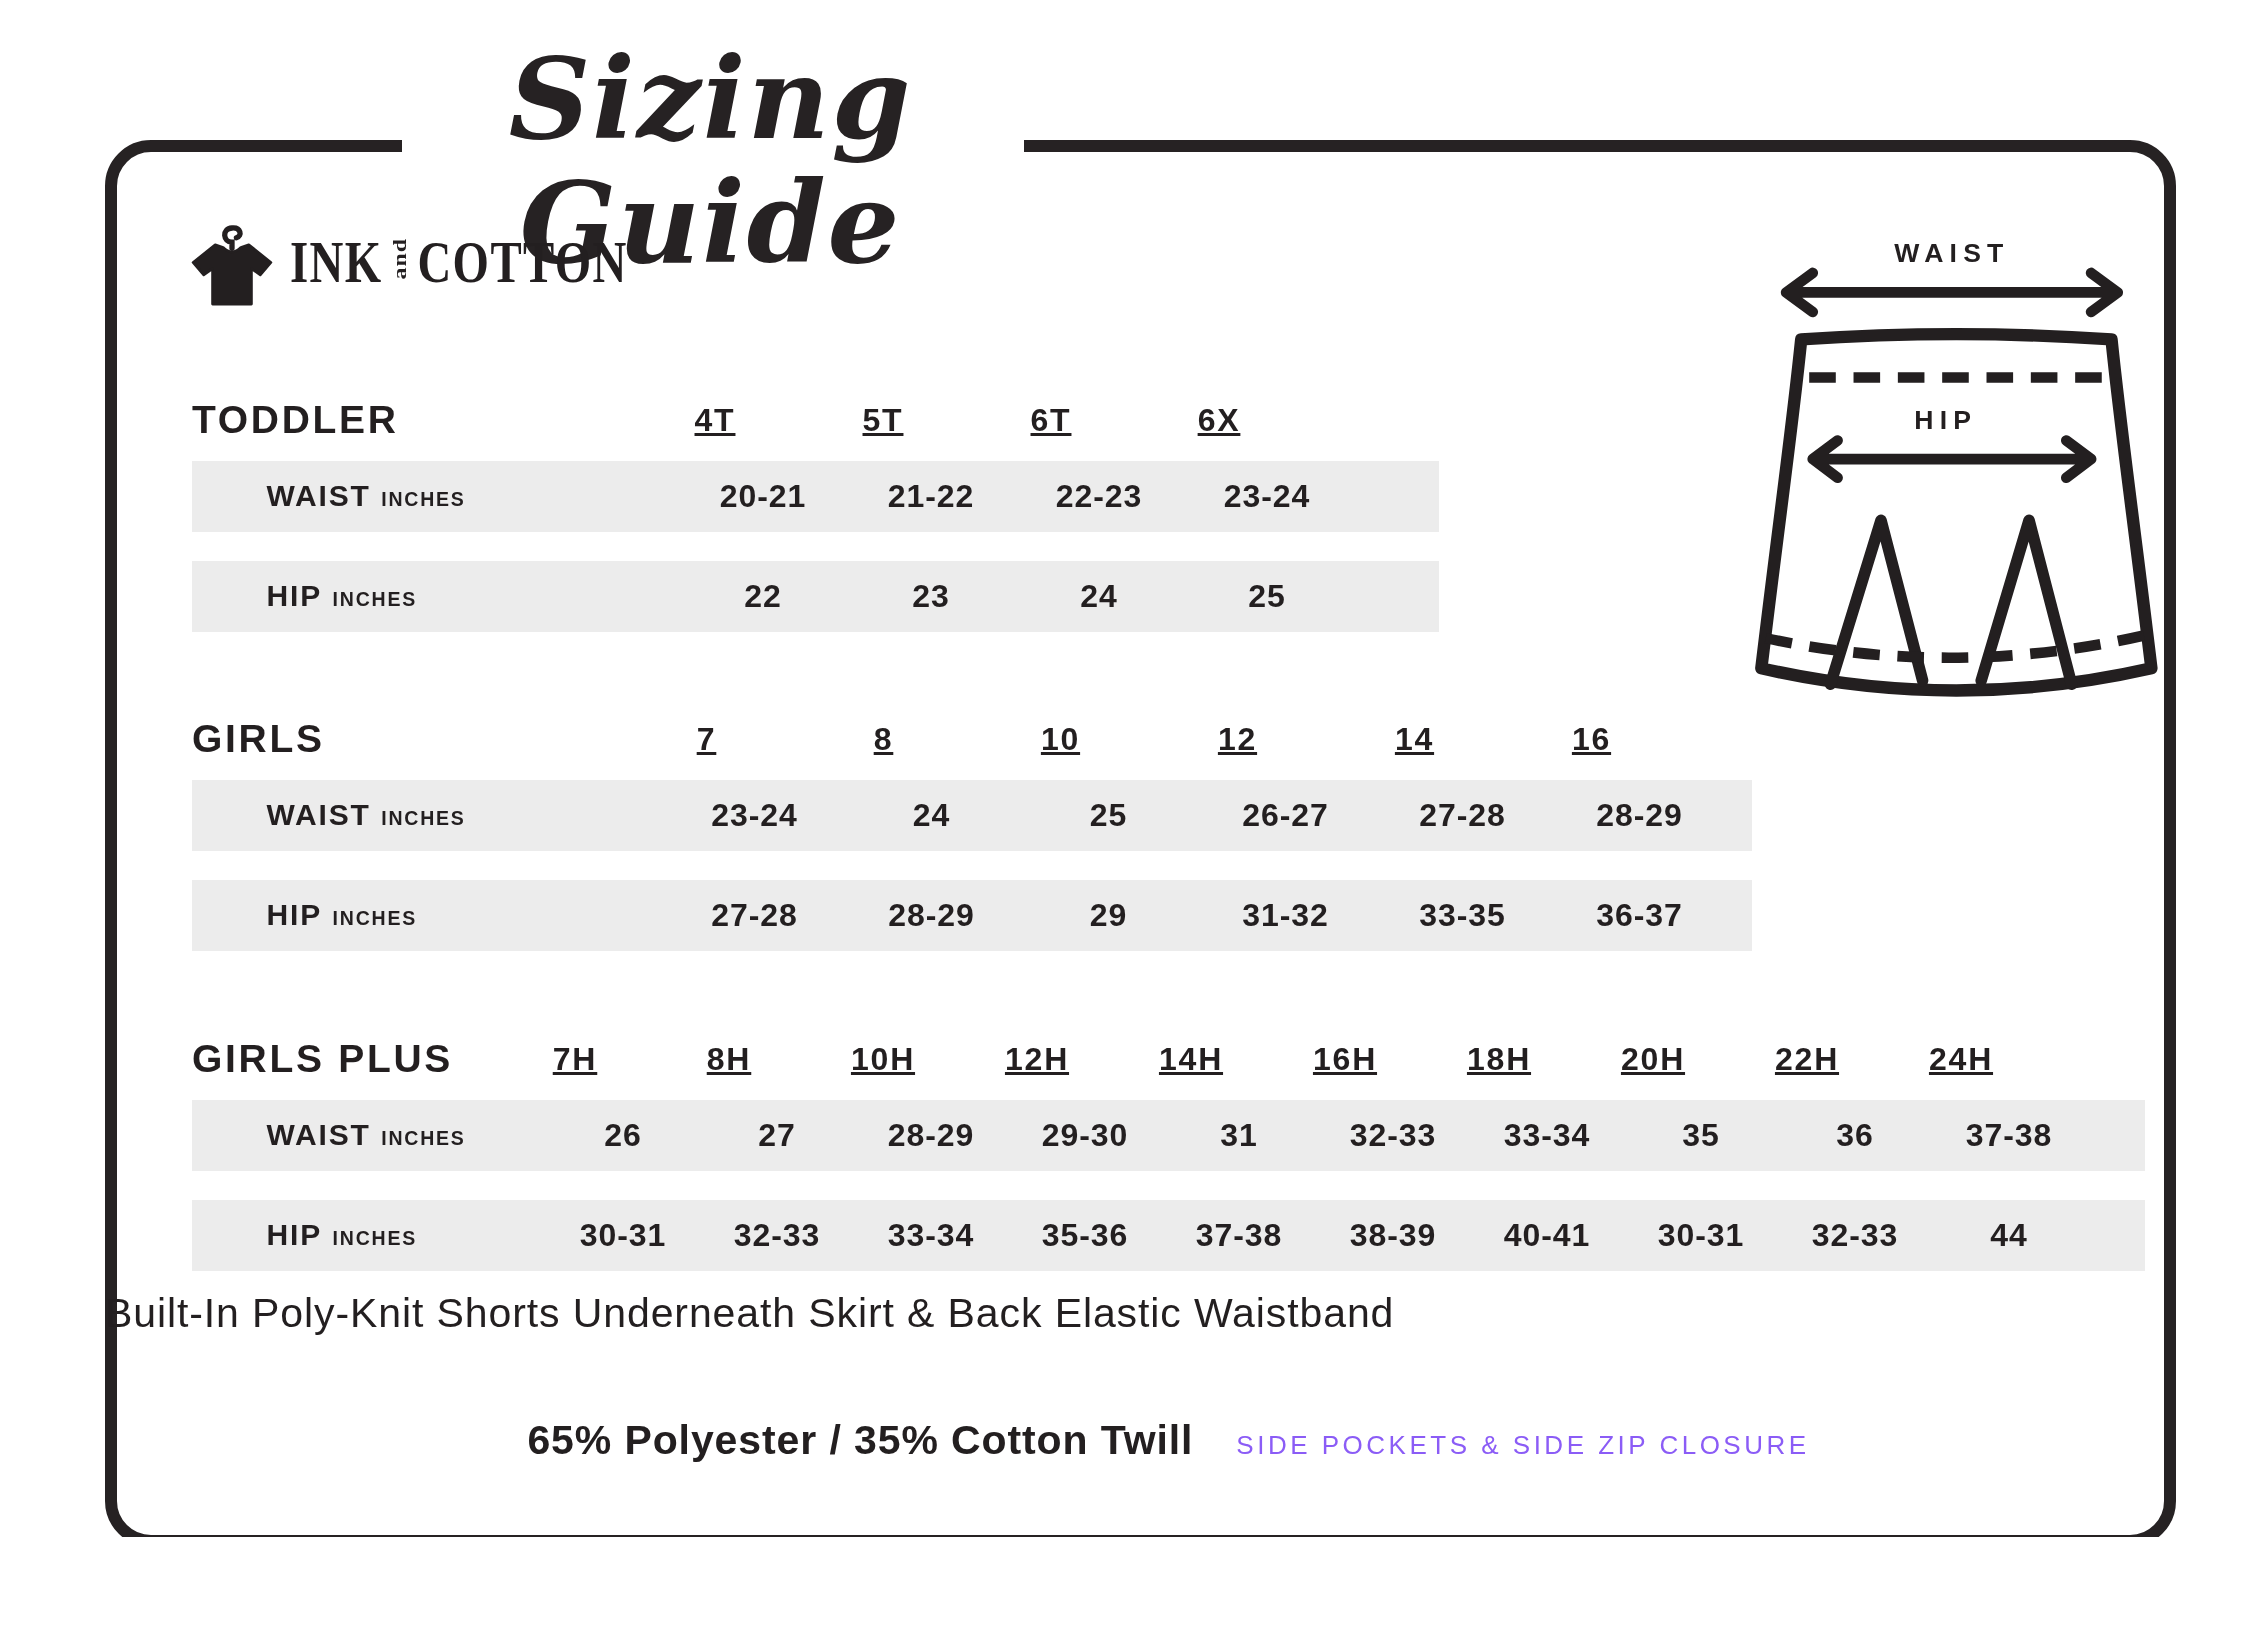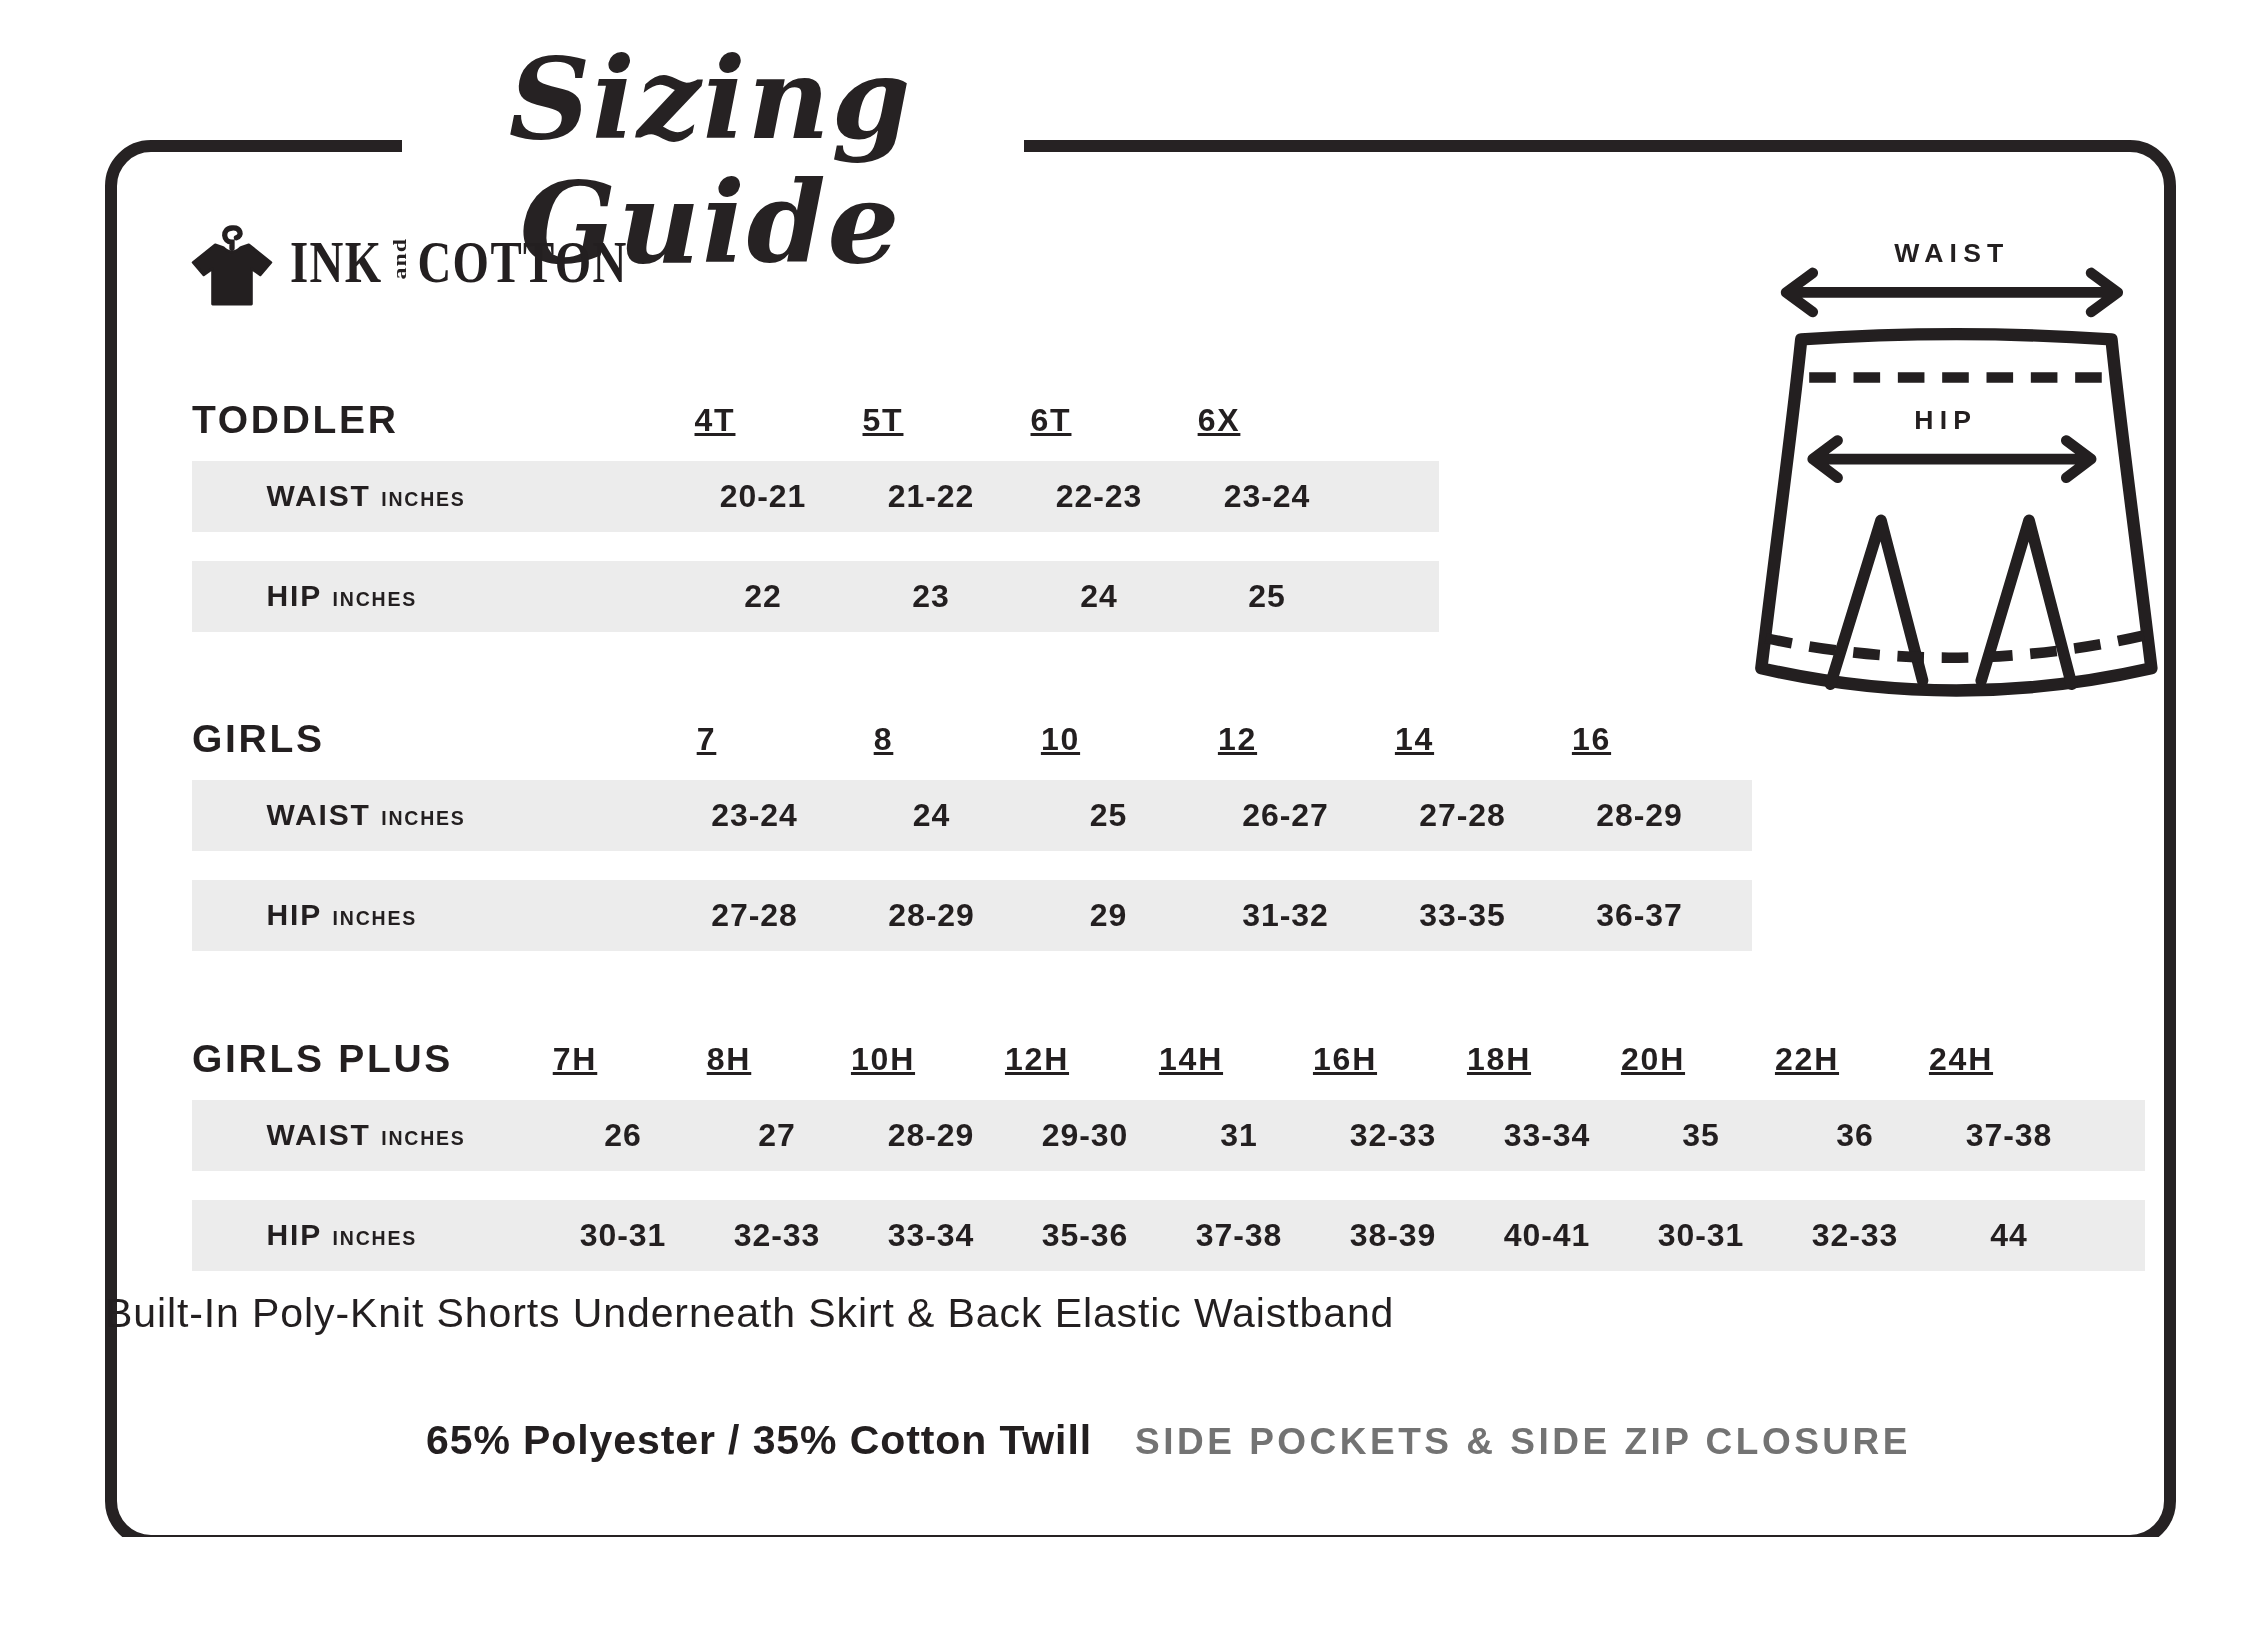--- a/index.html
+++ b/index.html
@@ -49,21 +49,21 @@
   .rowlabel{padding-left:26.6px;white-space:nowrap;}
   .meas{font-size:30px;font-weight:bold;letter-spacing:1.8px;}
   .unit{font-size:19.5px;font-weight:bold;letter-spacing:1.8px;margin-left:10.6px;}
 
   
   .footer-line1{position:absolute;left:95px;top:1290px;width:2071px;text-align:left;
                 font-size:41px;font-weight:normal;letter-spacing:0.9px;}
   .footer-line2{position:absolute;left:95px;top:1417px;width:2071px;display:flex;
                 justify-content:center;align-items:baseline;gap:43px;padding-left:28px;}
   .footer-line2 .bold{font-size:41px;font-weight:bold;letter-spacing:0.9px;}
-  .footer-line2 .muted{font-size:37px;font-weight:bold;letter-spacing:3.5px;color:#737373;}
+  .footer-line2 .muted{font-size:26px;font-weight:normal;letter-spacing:3.5px;color:#8b5cf6;}
 </style>
 </head>
 <body>
 
 <div class="canvas">
 
   <div class="frame"></div>
   <div class="title-mask"></div>
   <div class="script-title">Sizing Guide</div>
 

